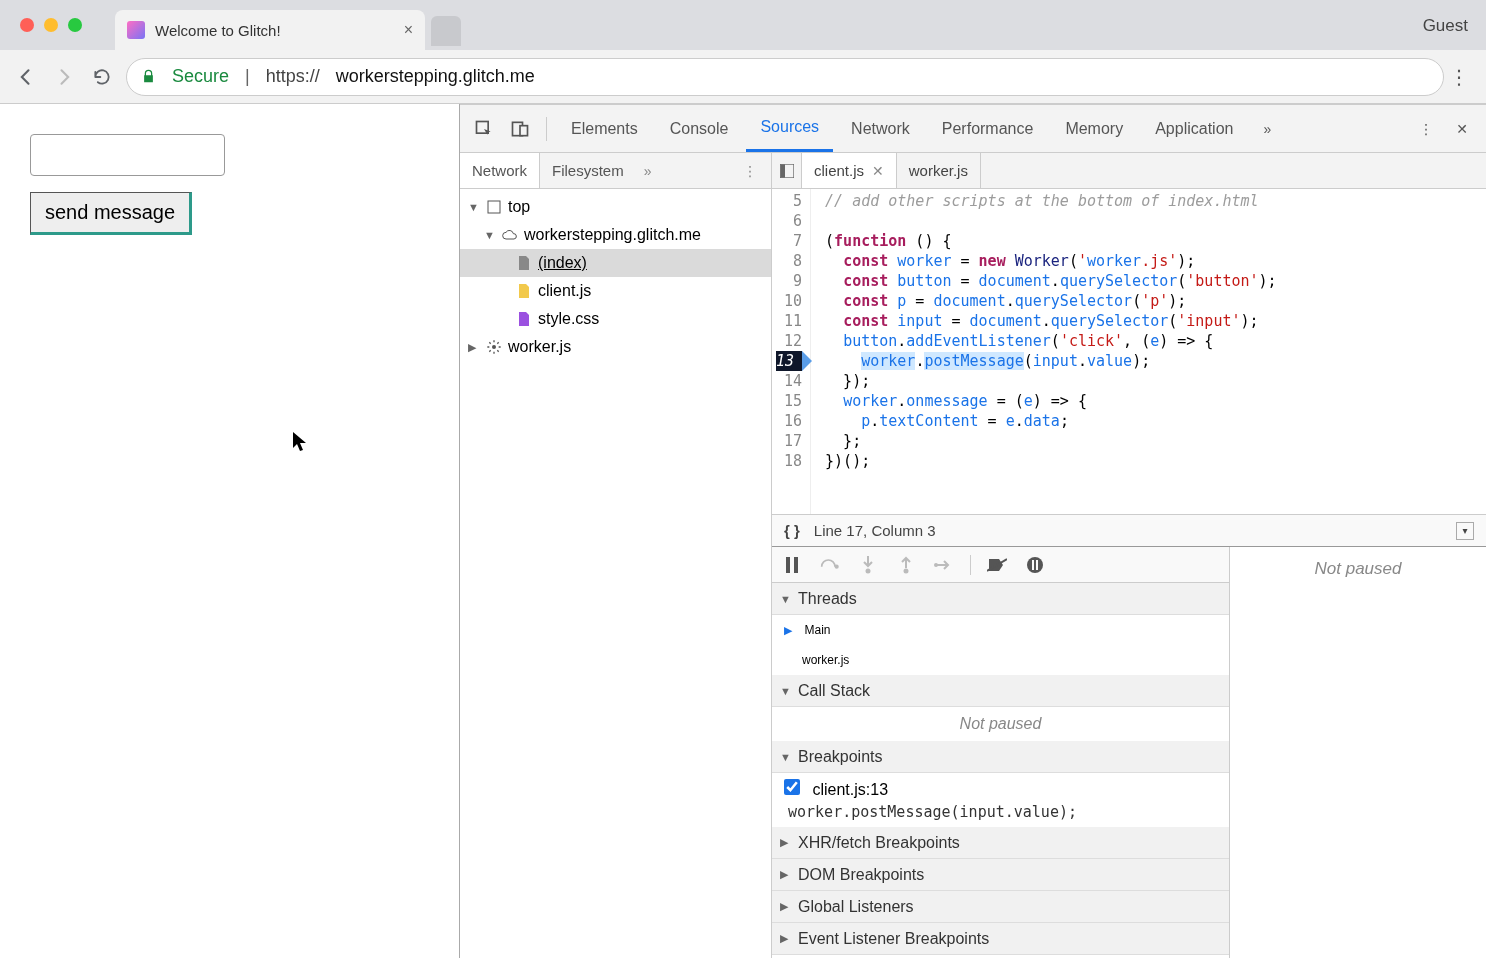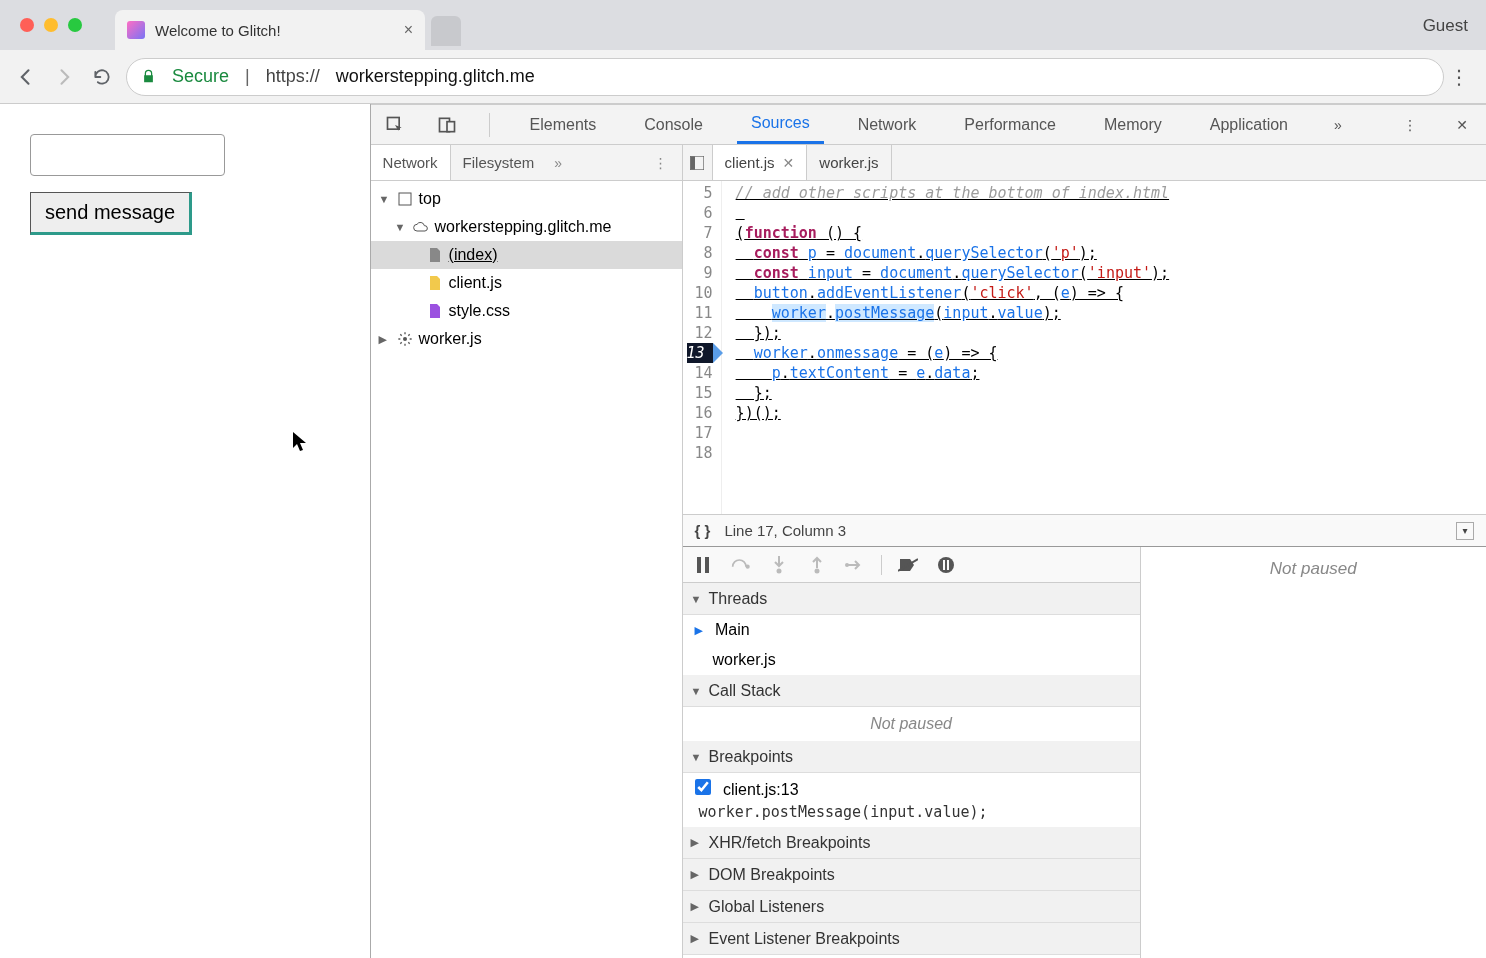--- a/index.html
+++ b/index.html
@@ -33,21 +33,21 @@
 .content-area { display: flex; height: calc(100% - 104px); }
 
 
 .page { width: 460px; padding: 30px; border-right: 1px solid #aaa; }
 .page input[type=text] { width: 195px; height: 42px; border: 1px solid #999; border-radius: 4px; padding: 0 8px; font-size: 16px; }
 .page button { margin-top: 16px; padding: 8px 14px; font-size: 20px; background: #eee; border: 1px solid #555; border-right: 3px solid #2d9a8a; border-bottom: 3px solid #2d9a8a; cursor: pointer; }
 .cursor { position: absolute; left: 293px; top: 432px; font-size: 18px; }
 
 
 .devtools { flex: 1; display: flex; flex-direction: column; border-top: 1px solid #ccc; }
-.dt-tabs { height: 40px; border-bottom: 1px solid #ccc; display: flex; align-items: center; padding: 0 8px; gap: 20px; background: #f3f3f3; }
+.dt-tabs { height: 48px; border-bottom: 1px solid #ccc; display: flex; align-items: center; padding: 0 8px; gap: 4px; background: #f3f3f3; }
 .dt-tab { padding: 0 14px; height: 100%; display: flex; align-items: center; color: #555; font-size: 16px; cursor: pointer; }
 .dt-tab.active { color: #1a73e8; border-bottom: 3px solid #1a73e8; }
 .dt-icon-btn { width: 32px; height: 32px; display: flex; align-items: center; justify-content: center; color: #555; cursor: pointer; }
 .dt-spacer { flex: 1; }
 
 .dt-body { flex: 1; display: flex; overflow: hidden; }
 
 
 .navigator { width: 312px; border-right: 1px solid #ccc; display: flex; flex-direction: column; }
 .nav-tabs { height: 36px; border-bottom: 1px solid #ccc; display: flex; align-items: center; background: #f3f3f3; }
@@ -67,42 +67,42 @@
 .ed-collapse { width: 30px; text-align: center; color: #666; border-right: 1px solid #ccc; height: 100%; display: flex; align-items: center; justify-content: center; }
 .ed-tab { padding: 0 12px; height: 100%; display: flex; align-items: center; gap: 8px; font-size: 15px; color: #444; border-right: 1px solid #ccc; cursor: pointer; }
 .ed-tab.active { background: #fff; }
 .ed-close { color: #888; font-size: 14px; }
 .code { flex: 1; display: flex; font-family: Menlo, monospace; font-size: 15px; line-height: 20px; overflow: auto; background: #fff; }
 .gutter { background: #fff; text-align: right; color: #888; padding: 2px 8px 2px 4px; border-right: 1px solid #eee; user-select: none; }
 .gutter .ln { height: 20px; }
 .gutter .ln.bp { background: #0f172a; color: #fff; position: relative; padding-right: 8px; font-style: italic; }
 .gutter .ln.bp::after { content: ""; position: absolute; right: -10px; top: 0; border-top: 10px solid transparent; border-bottom: 10px solid transparent; border-left: 10px solid #5a9de8; }
 .lines { padding: 2px 0 2px 14px; }
-.lines .cl { height: 20px; white-space: pre; text-decoration: underline; }
+.lines .cl { height: 20px; white-space: pre; }
 .tok-com { color: #9c9c9c; font-style: italic; }
 .tok-kw { color: #a71d5d; font-weight: bold; }
 .tok-id { color: #1a73e8; }
 .tok-type { color: #1a237e; }
 .tok-str { color: #c41a16; }
 .tok-prop { color: #1a73e8; }
 .debug-hl { background: #cfe8ff; }
 .ed-status { height: 32px; border-top: 1px solid #ccc; display: flex; align-items: center; padding: 0 12px; gap: 14px; font-size: 15px; color: #444; background: #f9f9f9; }
 .ed-status .brackets { font-weight: bold; }
 .ed-status .right { margin-left: auto; border: 1px solid #aaa; width: 18px; height: 18px; display: flex; align-items: center; justify-content: center; font-size: 10px; }
 
 
 .debugger { height: 412px; border-top: 1px solid #999; display: flex; }
 .dbg-left { width: 458px; border-right: 1px solid #ccc; display: flex; flex-direction: column; overflow: auto; }
 .dbg-toolbar { height: 36px; border-bottom: 1px solid #ccc; display: flex; align-items: center; padding: 0 8px; gap: 14px; background: #f9f9f9; }
 .dbg-btn { width: 24px; height: 24px; display: flex; align-items: center; justify-content: center; color: #555; cursor: pointer; }
 .dbg-btn.disabled { color: #bbb; }
 .dbg-sep { width: 1px; height: 20px; background: #ccc; }
 .section-hdr { height: 32px; background: #f1f1f1; border-bottom: 1px solid #ddd; display: flex; align-items: center; padding: 0 8px; gap: 6px; font-size: 16px; color: #333; cursor: pointer; }
 .section-hdr .tri { font-size: 11px; }
-.thread-row { height: 30px; display: flex; align-items: center; padding-left: 12px; gap: 8px; font-size: 16px; }
+.thread-row { height: 30px; display: flex; align-items: center; padding-left: 12px; gap: 8px; font-size: 12px; }
 .thread-row.active::before { content: "▶"; color: #1a73e8; font-size: 11px; margin-right: 4px; }
 .not-paused { text-align: center; color: #888; padding: 8px 0; font-style: italic; font-size: 16px; }
 .bp-row { padding: 6px 12px; font-size: 16px; }
 .bp-row input[type=checkbox] { width: 16px; height: 16px; margin-right: 8px; accent-color: #1a73e8; }
 .bp-code { font-family: Menlo, monospace; font-size: 15px; color: #333; padding-left: 4px; margin-top: 4px; }
 
 .dbg-right { flex: 1; display: flex; flex-direction: column; }
 .scope-tabs { height: 36px; border-bottom: 1px solid #ccc; display: flex; align-items: center; background: #f3f3f3; }
 .scope-tab { padding: 0 14px; height: 100%; display: flex; align-items: center; font-size: 16px; border-right: 1px solid #ccc; cursor: pointer; }
 .scope-tab.active { background: #fff; }
@@ -294,20 +294,22 @@
               <div class="ln">14</div>
               <div class="ln">15</div>
               <div class="ln">16</div>
               <div class="ln">17</div>
               <div class="ln">18</div>
             </div>
           <div class="lines" id="codelines">
               <div class="cl"><span class="tok-com">// add other scripts at the bottom of index.html</span></div>
               <div class="cl">&nbsp;</div>
               <div class="cl">(<span class="tok-kw">function</span> () {</div>
+              <div class="cl">  <span class="tok-kw">const</span> <span class="tok-id">worker</span> = <span class="tok-kw">new</span> <span class="tok-type">Worker</span>(<span class="tok-str">'<span class="tok-id">worker</span>.js'</span>);</div>
+              <div class="cl">  <span class="tok-kw">const</span> <span class="tok-id">button</span> = <span class="tok-id">document</span>.<span class="tok-prop">querySelector</span>(<span class="tok-str">'button'</span>);</div>
               <div class="cl">  <span class="tok-kw">const</span> <span class="tok-id">p</span> = <span class="tok-id">document</span>.<span class="tok-prop">querySelector</span>(<span class="tok-str">'p'</span>);</div>
               <div class="cl">  <span class="tok-kw">const</span> <span class="tok-id">input</span> = <span class="tok-id">document</span>.<span class="tok-prop">querySelector</span>(<span class="tok-str">'input'</span>);</div>
               <div class="cl">  <span class="tok-id">button</span>.<span class="tok-prop">addEventListener</span>(<span class="tok-str">'click'</span>, (<span class="tok-id">e</span>) =&gt; {</div>
               <div class="cl">    <span class="debug-hl"><span class="tok-id">worker</span></span>.<span class="debug-hl"><span class="tok-prop">postMessage</span></span>(<span class="tok-id">input</span>.<span class="tok-prop">value</span>);</div>
               <div class="cl">  });</div>
               <div class="cl">  <span class="tok-id">worker</span>.<span class="tok-prop">onmessage</span> = (<span class="tok-id">e</span>) =&gt; {</div>
               <div class="cl">    <span class="tok-id">p</span>.<span class="tok-prop">textContent</span> = <span class="tok-id">e</span>.<span class="tok-prop">data</span>;</div>
               <div class="cl">  };</div>
               <div class="cl">})();</div>
             </div>

